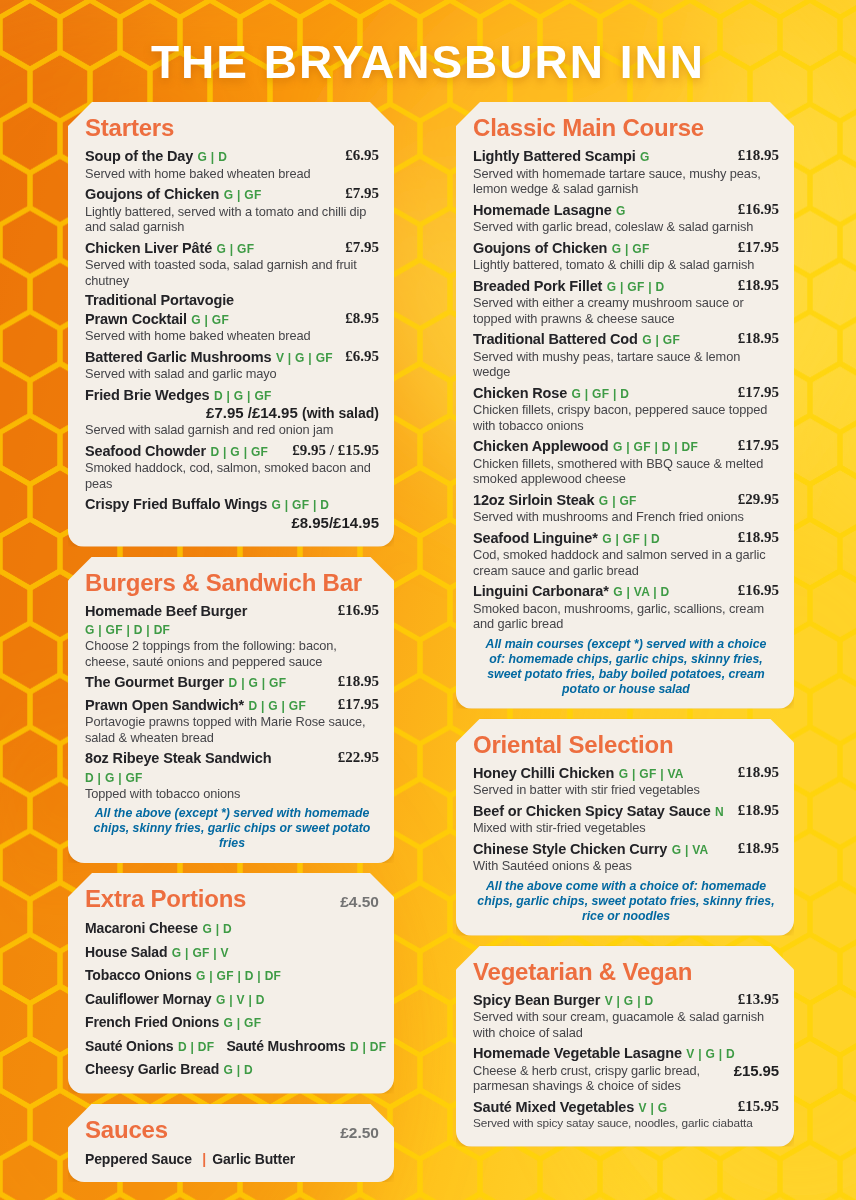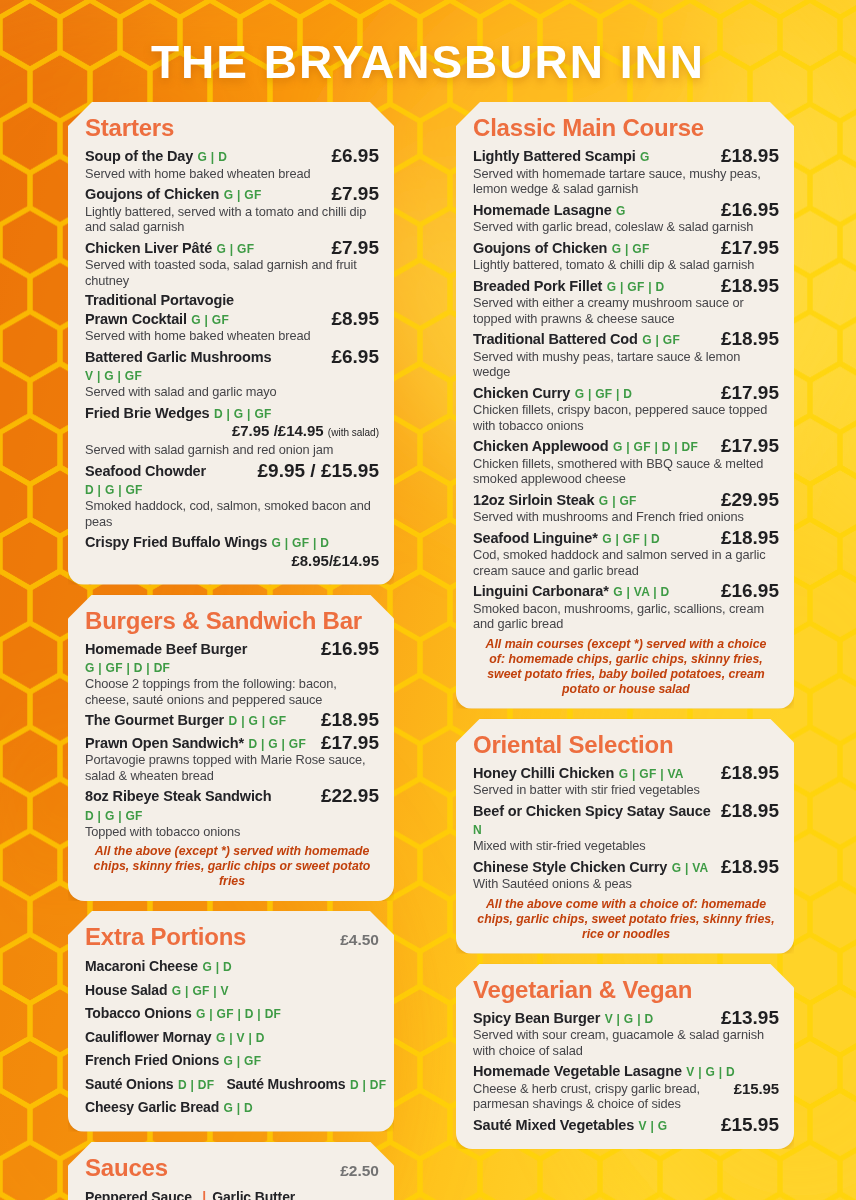--- a/index.html
+++ b/index.html
@@ -32,29 +32,29 @@
   .sec-head{display:flex;align-items:baseline;margin:0 0 5px 0;}
   .sec-title{margin:0;font-size:24px;line-height:28px;font-weight:700;color:#ed6e3f;letter-spacing:-.2px;flex:1;}
   .sec-price{font-size:15.5px;font-weight:800;color:#737373;white-space:nowrap;}
 
   .item{margin-bottom:4px;}
   .row{display:flex;align-items:flex-start;}
   .nm{flex:1 1 auto;min-width:0;}
   .name{font-size:14.5px;line-height:17.5px;font-weight:800;color:#232327;letter-spacing:-.15px;}
   .name.pre{display:block;}
   .codes{font-size:12px;font-weight:800;color:#3e9b45;letter-spacing:.3px;white-space:nowrap;margin-top:40px;}
-  .price{font-size:19px;font-weight:800;color:#1f1f21;white-space:nowrap;margin-left:8px;line-height:17.5px;}
+  .price{font-size:15px;font-weight:800;color:#1f1f21;white-space:nowrap;margin-left:8px;line-height:17.5px;font-family:Liberation Serif, serif;}
   .price-line{text-align:right;font-size:15px;font-weight:800;color:#1f1f21;line-height:18px;}
-  .pl-suffix{font-size:10px;font-weight:400;}
+  .pl-suffix{font-size:14px;font-weight:700;}
   .desc{font-size:12.8px;line-height:15.5px;color:#454549;letter-spacing:-.1px;}
   .desc.small{font-size:11.8px;}
   .desc-price{float:right;font-size:15px;font-weight:800;color:#1f1f21;margin-left:8px;}
   .note{
     margin:5px 4px 1px 4px;text-align:center;
-    font-size:12.3px;line-height:15px;font-style:italic;font-weight:700;color:#c2410c;
+    font-size:12.3px;line-height:15px;font-style:italic;font-weight:700;color:#0369a1;
   }
 
   .line{line-height:19px;margin-bottom:2.5px;white-space:nowrap;}
   .line .nm-b{font-size:14px;font-weight:700;color:#232327;letter-spacing:-.15px;}
   .sep-orange{color:#ed6e3f;font-weight:800;margin:0 6px;font-size:14px;}
   .seg + .seg{margin-left:12px;}
 </style>
 </head>
 <body>
 
@@ -244,21 +244,21 @@
           </div>
           <div class="item">
             <div class="row">
               <span class="nm"><span class="name">Traditional Battered Cod</span> <span class="codes">G | GF</span></span>
               <span class="price">£18.95</span>
             </div>
             <div class="desc"><span class="desc-text">Served with mushy peas, tartare sauce &amp; lemon wedge</span></div>
           </div>
           <div class="item">
             <div class="row">
-              <span class="nm"><span class="name">Chicken Curry</span> <span class="codes">G | GF | D</span></span>
+              <span class="nm"><span class="name">Chicken Rose</span> <span class="codes">G | GF | D</span></span>
               <span class="price">£17.95</span>
             </div>
             <div class="desc"><span class="desc-text">Chicken fillets, crispy bacon, peppered sauce topped with tobacco onions</span></div>
           </div>
           <div class="item">
             <div class="row">
               <span class="nm"><span class="name">Chicken Applewood</span> <span class="codes">G | GF | D | DF</span></span>
               <span class="price">£17.95</span>
             </div>
             <div class="desc"><span class="desc-text">Chicken fillets, smothered with BBQ sauce &amp; melted smoked applewood cheese</span></div>
@@ -328,18 +328,19 @@
             <div class="row">
               <span class="nm"><span class="name">Homemade Vegetable Lasagne</span> <span class="codes">V | G | D</span></span>
             </div>
             <div class="desc"><span class="desc-price">£15.95</span><span class="desc-text">Cheese &amp; herb crust, crispy garlic bread, parmesan shavings &amp; choice of sides</span></div>
           </div>
           <div class="item">
             <div class="row">
               <span class="nm"><span class="name">Sauté Mixed Vegetables</span> <span class="codes">V | G</span></span>
               <span class="price">£15.95</span>
             </div>
+            <div class="desc small"><span class="desc-text">Served with spicy satay sauce, noodles, garlic ciabatta</span></div>
           </div>
         </section>
       </div>
   </div>
 
 </div>
 
 </body></html>

